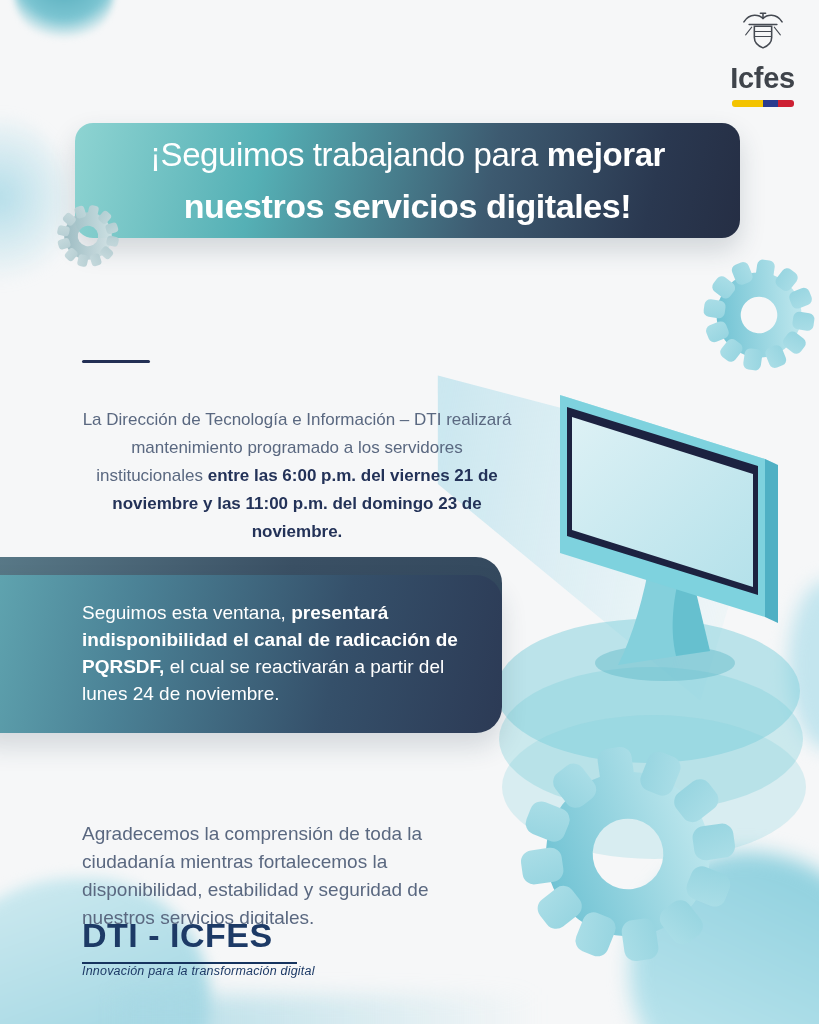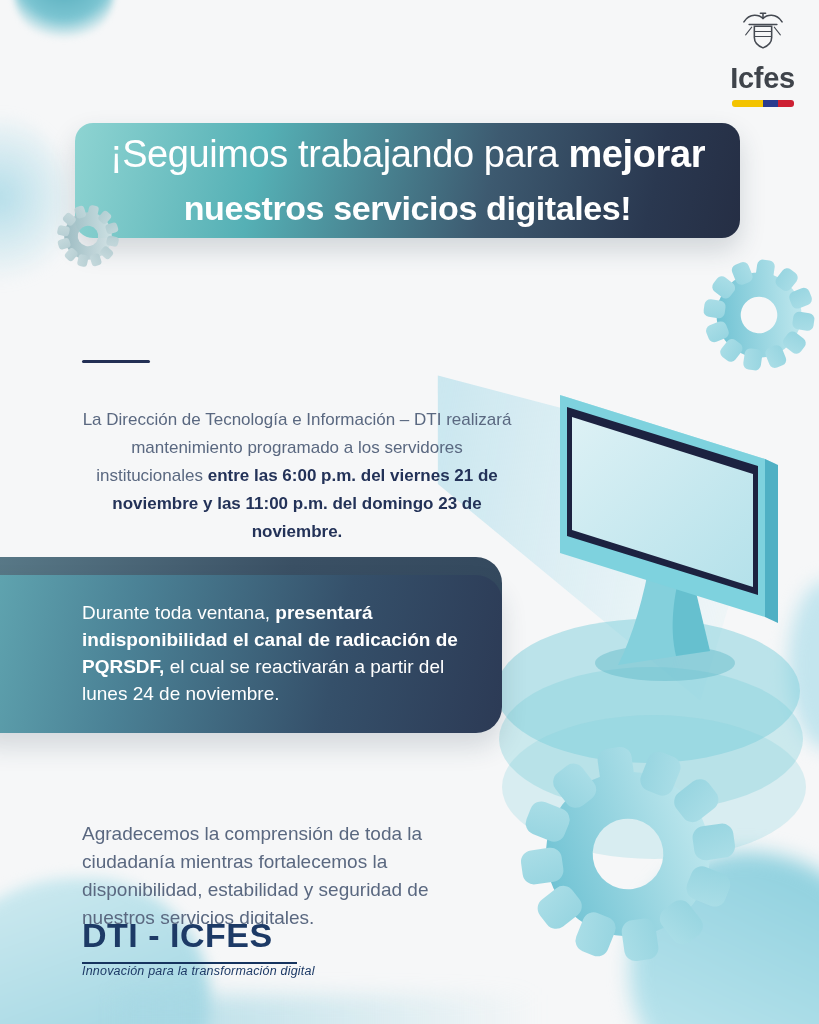--- a/index.html
+++ b/index.html
@@ -38,21 +38,21 @@
     filter:saturate(.4) opacity(.95); }
   .gear-mid { left:700px; top:256px; width:118px; height:118px; transform:rotate(8deg); }
   .gear-big { left:514px; top:740px; width:228px; height:228px; transform:rotate(-8deg); }
   
   .banner { position:absolute; left:75px; top:123px; width:665px; height:115px;
     border-radius:18px;
     background:linear-gradient(103deg,#8ed4d2 0%,#55b0b5 28%,#3d5a70 62%,#2a3850 86%,#252e44 100%);
     box-shadow:0 12px 26px rgba(40,60,80,.18);
     display:flex; flex-direction:column; align-items:center; justify-content:center;
     color:#ffffff; text-align:center; letter-spacing:-.4px; }
-  .banner .l1 { font-size:38px; font-weight:500; white-space:nowrap; }
+  .banner .l1 { font-size:33px; font-weight:500; white-space:nowrap; }
   .banner .l1 b { font-weight:800; }
   .banner .l2 { font-size:34px; font-weight:800; white-space:nowrap; margin-top:13px; }
   
   .heading { position:absolute; left:82px; top:292px; color:#233055;
     font-size:25px; font-weight:700; line-height:31px; letter-spacing:-.3px; }
   .heading div { white-space:nowrap; }
   .heading-underline { position:absolute; left:82px; top:360px; width:68px; height:3px;
     background:#233055; border-radius:2px; }
   
   .p1 { position:absolute; left:82px; top:406px; width:430px;
@@ -166,21 +166,21 @@
 
   <svg class="gear gear-small" viewBox="-50 -50 100 100">
     <use href="#gearShape"></use>
   </svg>
 
   <div class="heading-underline"></div>
 
   <p class="p1"><span>La Dirección de Tecnología e Información – DTI realizará mantenimiento programado a los servidores institucionales </span><b>entre las 6:00 p.m. del viernes 21 de noviembre y las 11:00 p.m. del domingo 23 de noviembre.</b></p>
 
   <div class="box-back"></div>
-  <div class="hl-box"><span>Durante toda ventana, </span><b>presentará indisponibilidad el canal de radicación de PQRSDF,</b><span> el cual se reactivarán a partir del lunes 24 de noviembre.</span></div>
+  <div class="hl-box"><span>Seguimos esta ventana, </span><b>presentará indisponibilidad el canal de radicación de PQRSDF,</b><span> el cual se reactivarán a partir del lunes 24 de noviembre.</span></div>
 
   <p class="p2">Agradecemos la comprensión de toda la ciudadanía mientras fortalecemos la disponibilidad, estabilidad y seguridad de nuestros servicios digitales.</p>
 
   <div class="footer-brand">
     <div class="brand">DTI - ICFES</div>
     <div class="rule"></div>
     <div class="tagline">Innovación para la transformación digital</div>
   </div>
 
   <header class="icfes-logo">

